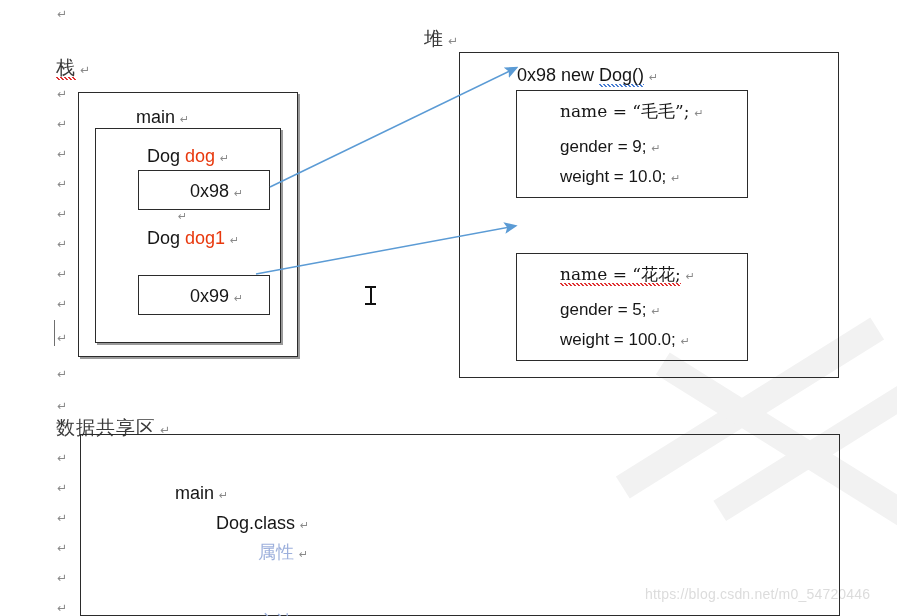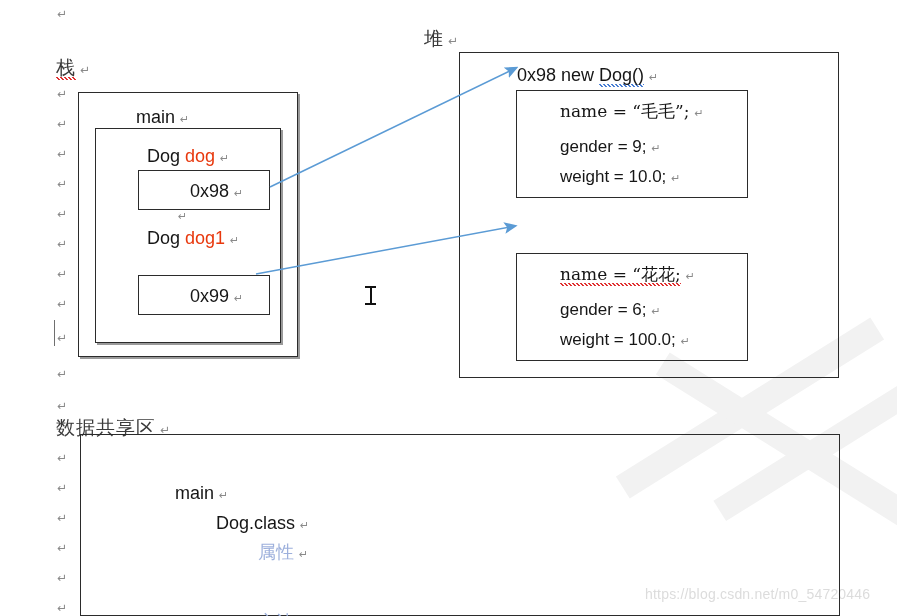--- a/index.html
+++ b/index.html
@@ -224,21 +224,21 @@
   </div>
   <div class="dtext" style="left:560px; top:168px;">
     <span>weight = 10.0;</span><span class="pc">↵</span>
   </div>
 
   <div class="box" style="left:516px; top:253px; width:232px; height:108px;"></div>
   <div class="dtext" style="left:560px; top:266px;">
     <span class="cnfield spell-red">name = “花花;</span><span class="pc">↵</span>
   </div>
   <div class="dtext" style="left:560px; top:301px;">
-    <span>gender = 6;</span><span class="pc">↵</span>
+    <span>gender = 5;</span><span class="pc">↵</span>
   </div>
   <div class="dtext" style="left:560px; top:331px;">
     <span>weight = 100.0;</span><span class="pc">↵</span>
   </div>
 
   <svg class="arrows" viewBox="0 0 897 616">
     <defs>
       <marker id="ah" markerWidth="9" markerHeight="9" refX="7.2" refY="4.5" orient="auto">
         <path d="M0,0.6 L9,4.5 L0,8.4 L1.9,4.5 Z" fill="#5b9bd5"></path>
       </marker>

